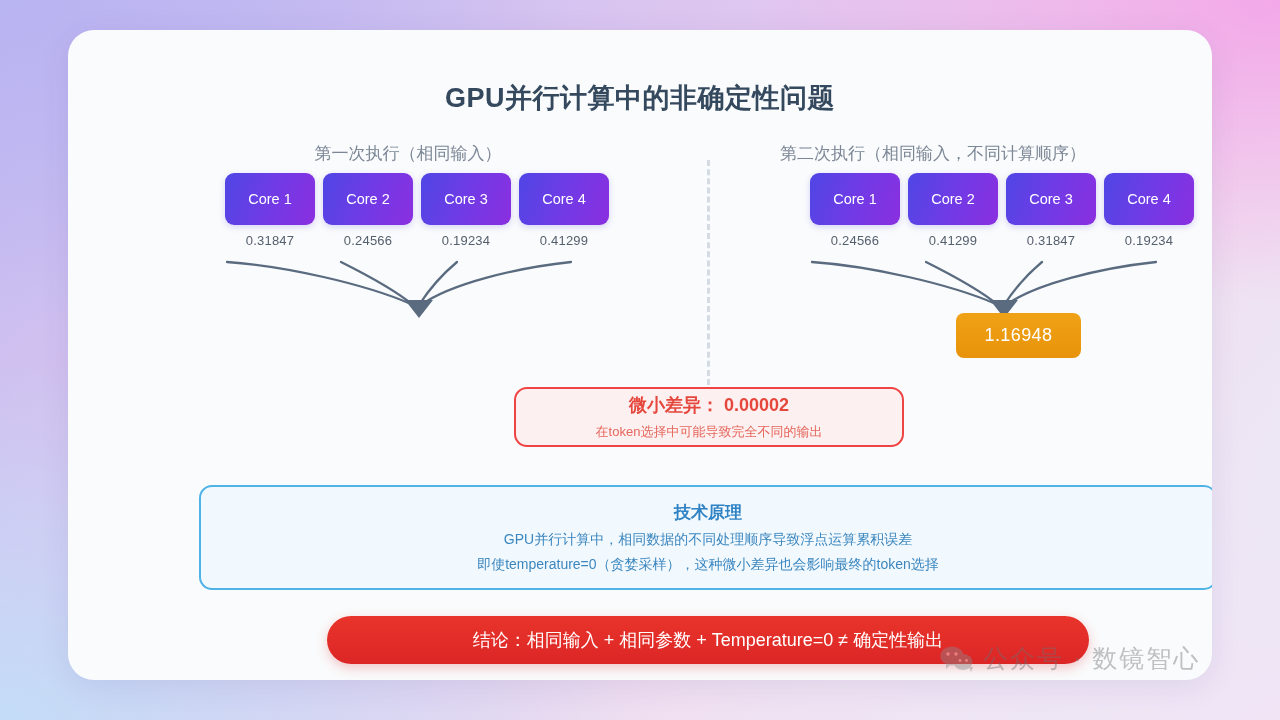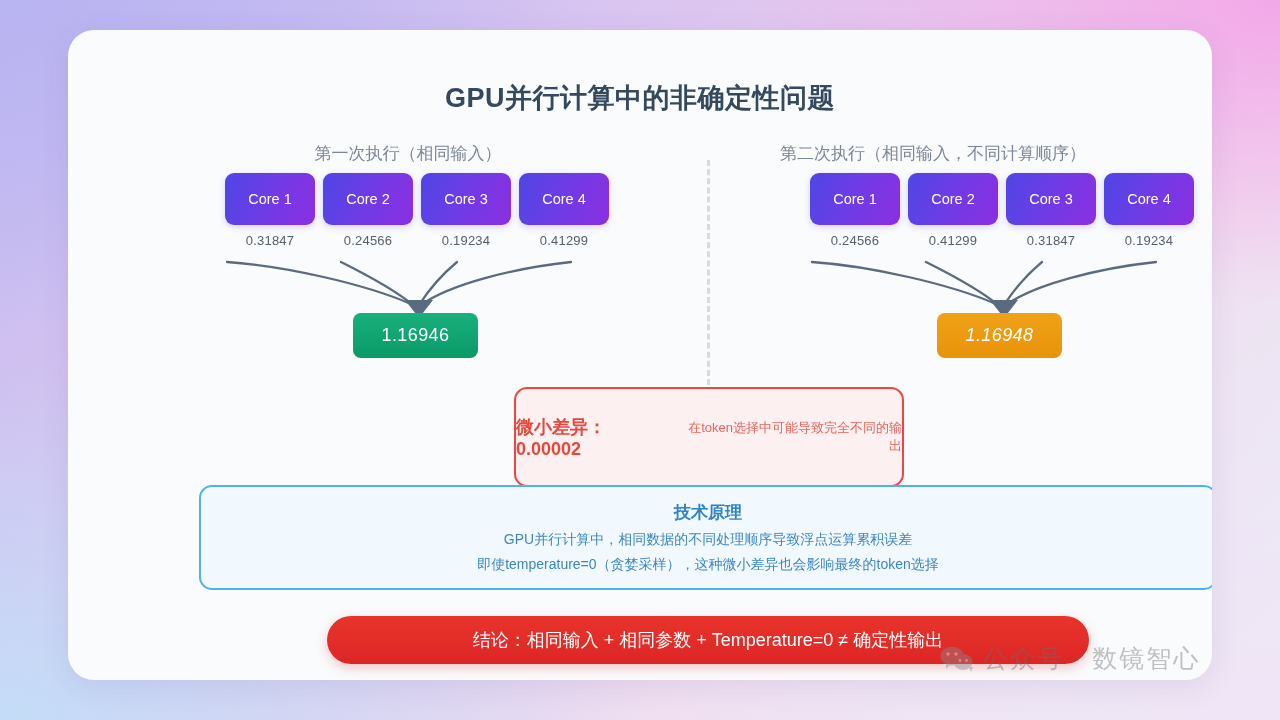--- a/index.html
+++ b/index.html
@@ -94,30 +94,30 @@
     position: absolute;
     top: 283px;
     width: 125px; height: 45px;
     border-radius: 8px;
     display: flex; align-items: center; justify-content: center;
     color: #fff;
     font-size: 18px;
     letter-spacing: 0.4px;
   }
   #result-left  { left: 285px; background: linear-gradient(180deg,#18b07c 0%,#0a9a68 100%); }
-  #result-right { left: 869px; background: linear-gradient(180deg,#f0a216 0%,#e8930b 100%); font-style: italic; }
+  #result-right { left: 888px; background: linear-gradient(180deg,#f0a216 0%,#e8930b 100%); }
 
   #diff-box {
     position: absolute;
     left: 446px; top: 357px;
-    width: 390px; height: 100px;
+    width: 390px; height: 60px;
     border: 2px solid #ef4444;
     border-radius: 13px;
     background: #fdf0f0;
-    display: flex; 
+    display: flex; flex-direction: column;
     align-items: center; justify-content: center;
     gap: 6px;
   }
   #diff-title { font-size: 18px; color: #e5473d; font-weight: bold; }
   #diff-sub   { font-size: 13px; color: #e5675d; text-align: right; }
 
   #tech-box {
     position: absolute;
     left: 131px; top: 455px;
     width: 1018px; height: 105px;
@@ -225,21 +225,20 @@
       <g fill="none" stroke="#5a6b80" stroke-width="2.3" stroke-linecap="round">
         <path d="M2,10 C60,14 140,32 186,52"></path>
         <path d="M116,10 C140,22 170,38 188,53"></path>
         <path d="M232,10 C220,20 205,36 194,53"></path>
         <path d="M346,10 C290,16 225,32 196,53"></path>
       </g>
       <polygon points="180,48 208,48 194,66" fill="#5a6b80"></polygon>
     </svg>
   </div>
 
-  <div id="result-left" class="result-box">1.16946</div>
   <div id="result-right" class="result-box">1.16948</div>
 
   <div id="diff-box">
     <div id="diff-title">微小差异： 0.00002</div>
     <div id="diff-sub">在token选择中可能导致完全不同的输出</div>
   </div>
 
   <div id="tech-box">
     <div id="tech-title">技术原理</div>
     <div class="tech-line">GPU并行计算中，相同数据的不同处理顺序导致浮点运算累积误差</div>

